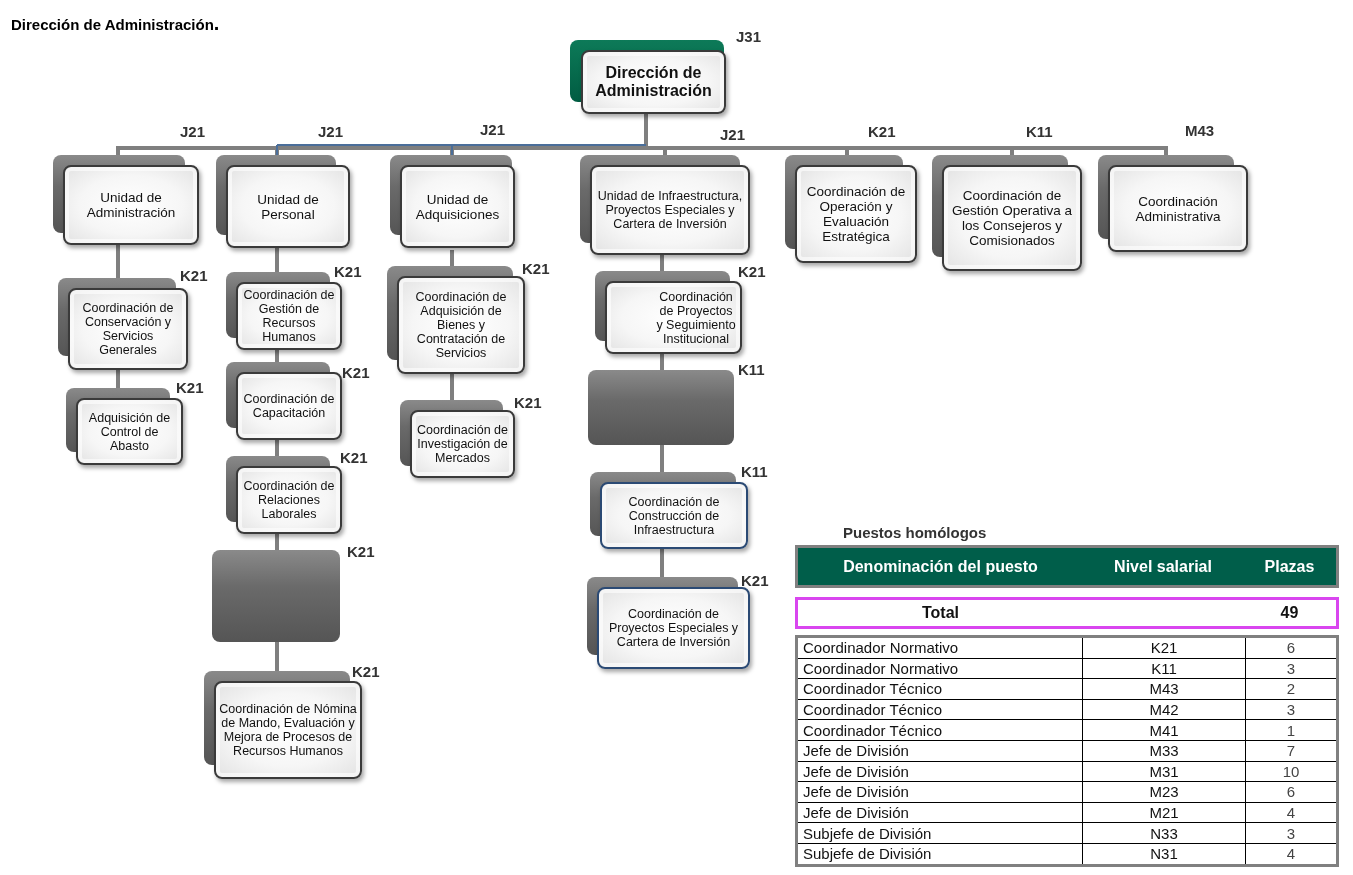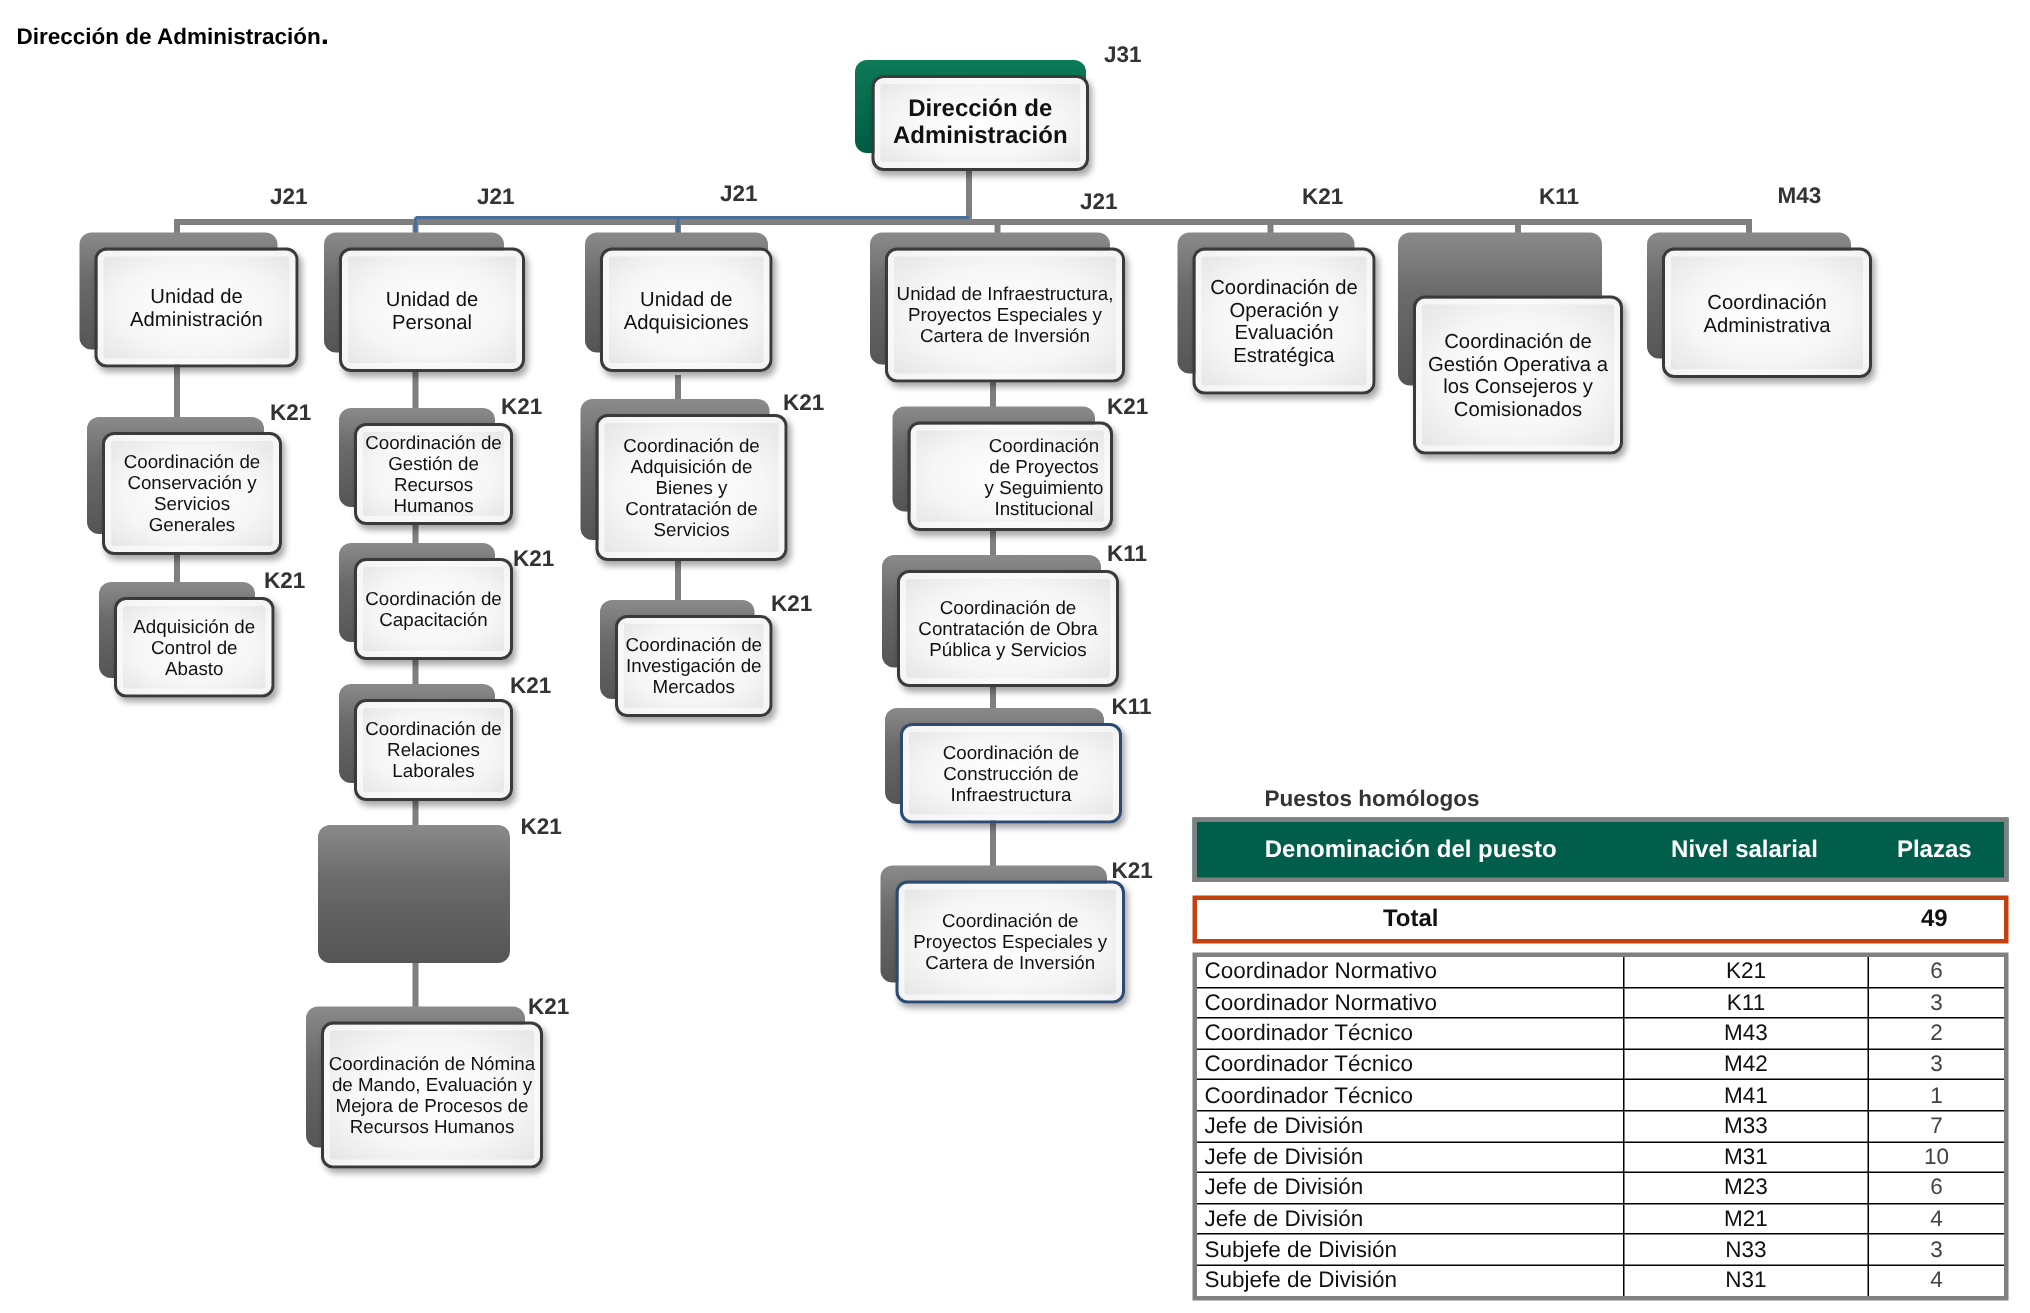--- a/index.html
+++ b/index.html
@@ -21,21 +21,21 @@
   .level { position:absolute; font-weight:bold; font-size:15px; color:#333; }
   .t13 { font-size:13.5px; line-height:15px; }
   .t12 { font-size:12.5px; line-height:14px; }
   .t16 { font-size:16px; line-height:18px; font-weight:bold; }
   
   .homologos-title { position:absolute; left:843px; top:524px; font-weight:bold; font-size:15px; color:#333; }
   .hdr { position:absolute; left:795px; top:545px; width:544px; height:43px; box-sizing:border-box;
          background:#005e4a; border:3px solid #808080; display:flex; align-items:center; color:#fff; font-weight:bold; font-size:16px; }
   .hdr div { text-align:center; }
   .tot { position:absolute; left:795px; top:597px; width:544px; height:32px; box-sizing:border-box;
-         border:3px solid #c2410c; display:flex; align-items:center; font-weight:bold; font-size:16px; background:#fff; }
+         border:3px solid #d946ef; display:flex; align-items:center; font-weight:bold; font-size:16px; background:#fff; }
   .tbl { position:absolute; left:795px; top:635px; width:544px; box-sizing:border-box; border:3px solid #808080; background:#fff; }
   .tbl table { border-collapse:collapse; width:100%; font-size:15px; }
   .tbl td { border:1px solid #000; height:19.6px; padding:0 5px; line-height:19px; }
   .tbl tr:first-child td { border-top:none; }
   .tbl tr:last-child td { border-bottom:none; }
   .tbl td:first-child { border-left:none; width:274px; }
   .tbl td:nth-child(2) { text-align:center; width:152px; }
   .tbl td:last-child { border-right:none; text-align:center; color:#444; }
 </style>
 </head>
@@ -97,21 +97,21 @@
 <div class="level" style="left:720px;top:126px;">J21</div>
 
 <div class="node" style="left:785px;top:155px;width:132px;height:108px;">
   <div class="back" style="width:118px;height:94px;"></div>
   <div class="front t13" style="left:10px;top:10px;width:122px;height:98px;">Coordinación de Operación y Evaluación Estratégica</div>
 </div>
 <div class="level" style="left:868px;top:123px;">K21</div>
 
 <div class="node" style="left:932px;top:155px;width:150px;height:116px;">
   <div class="back" style="width:136px;height:102px;"></div>
-  <div class="front t13" style="left:10px;top:10px;width:140px;height:106px;margin-top:32px;">Coordinación de Gestión Operativa a los Consejeros y Comisionados</div>
+  <div class="front t13" style="left:10px;top:10px;width:140px;height:106px;">Coordinación de Gestión Operativa a los Consejeros y Comisionados</div>
 </div>
 <div class="level" style="left:1026px;top:123px;">K11</div>
 
 <div class="node" style="left:1098px;top:155px;width:150px;height:97px;">
   <div class="back" style="width:136px;height:84px;"></div>
   <div class="front t13" style="left:10px;top:10px;width:140px;height:87px;">Coordinación Administrativa</div>
 </div>
 <div class="level" style="left:1185px;top:122px;">M43</div>
 
 <div class="node" style="left:58px;top:278px;width:130px;height:92px;">
@@ -168,21 +168,20 @@
 <div class="level" style="left:514px;top:394px;">K21</div>
 
 <div class="node" style="left:595px;top:271px;width:147px;height:83px;">
   <div class="back" style="width:135px;height:70px;"></div>
   <div class="front t12" style="left:10px;top:10px;width:137px;height:73px;padding-left:48px;">Coordinación de Proyectos y Seguimiento Institucional</div>
 </div>
 <div class="level" style="left:738px;top:263px;">K21</div>
 
 <div class="node" style="left:588px;top:370px;width:158px;height:88px;">
   <div class="back" style="width:146px;height:75px;"></div>
-  <div class="front t12" style="left:10px;top:10px;width:148px;height:78px;">Coordinación de Contratación de Obra Pública y Servicios</div>
 </div>
 <div class="level" style="left:738px;top:361px;">K11</div>
 
 <div class="node blue" style="left:590px;top:472px;width:158px;height:77px;">
   <div class="back" style="width:146px;height:64px;"></div>
   <div class="front t12" style="left:10px;top:10px;width:148px;height:67px;">Coordinación de Construcción de Infraestructura</div>
 </div>
 <div class="level" style="left:741px;top:463px;">K11</div>
 
 <div class="node blue" style="left:587px;top:577px;width:163px;height:92px;">

